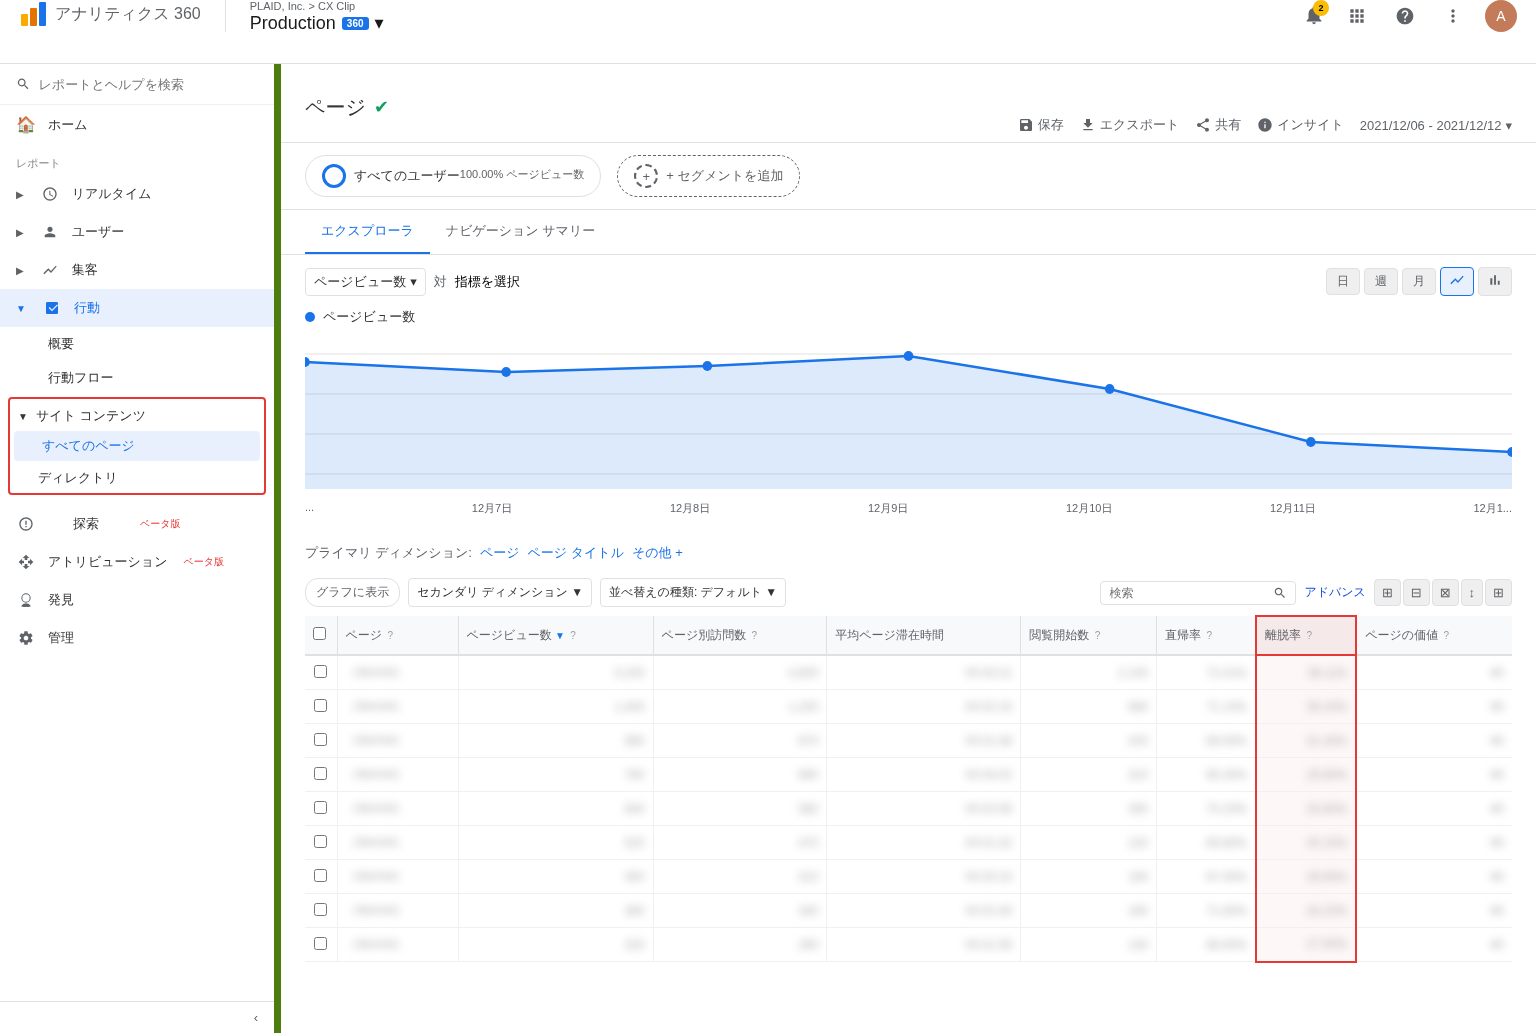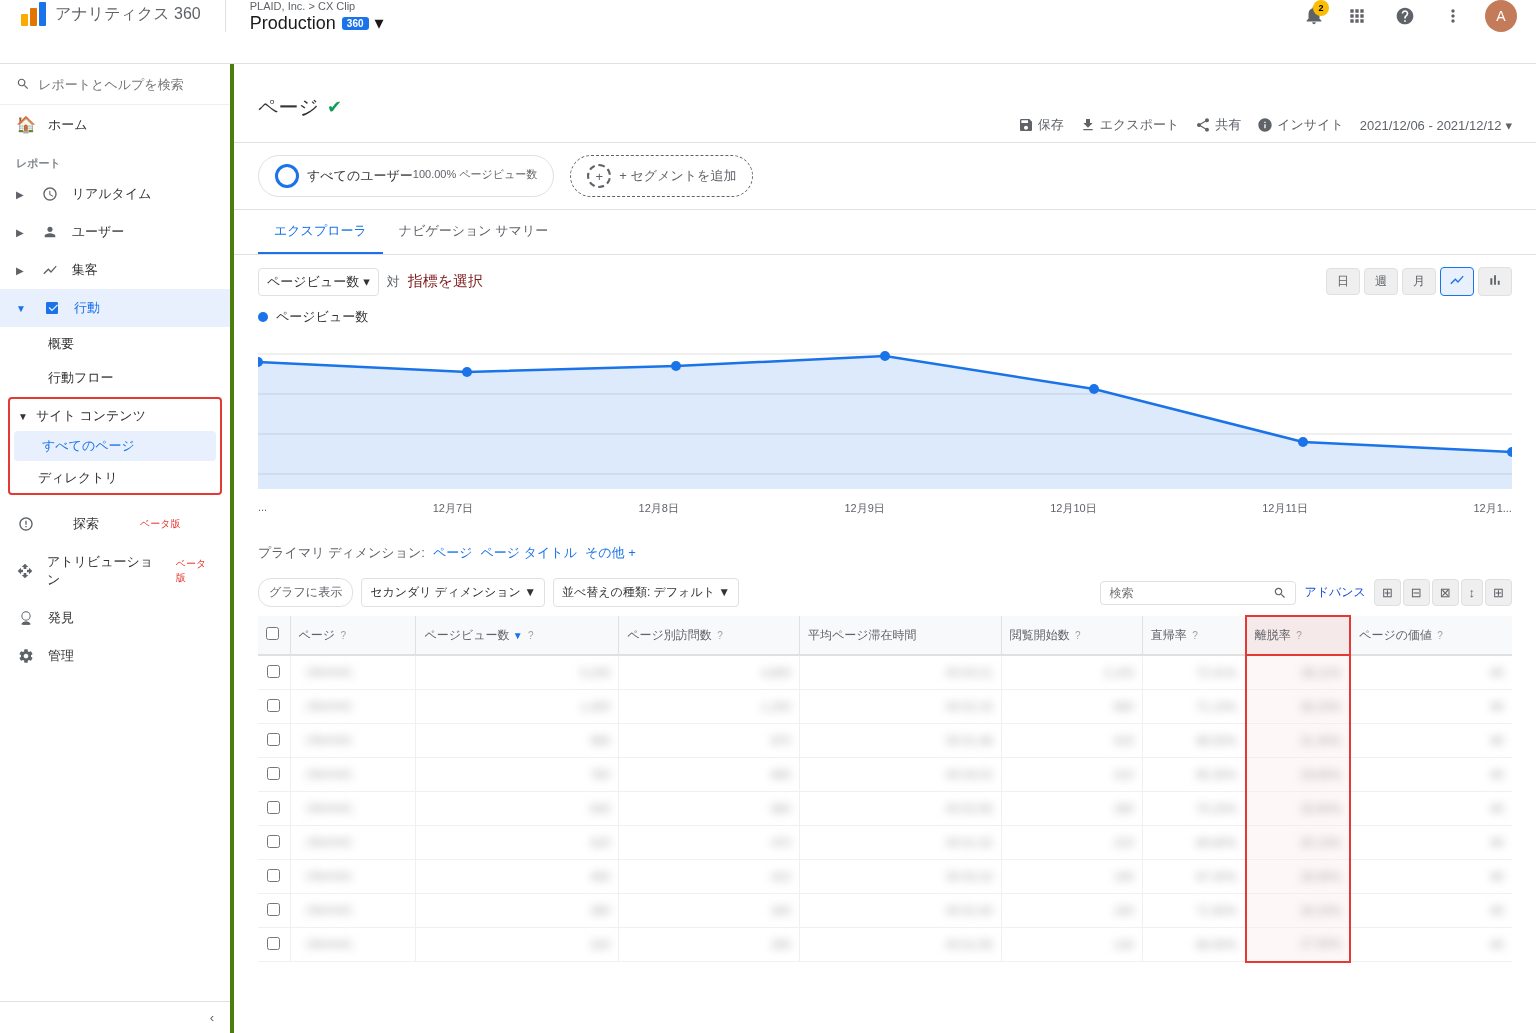--- a/index.html
+++ b/index.html
@@ -23,27 +23,27 @@
     .header-actions { display: flex; align-items: center; gap: 16px; }
     .notif-btn { position: relative; cursor: pointer; }
     .notif-badge { position: absolute; top: -4px; right: -4px; background: #fbbc04; color: #000; font-size: 9px; border-radius: 50%; width: 16px; height: 16px; display: flex; align-items: center; justify-content: center; font-weight: 700; }
     .icon-btn { cursor: pointer; color: #5f6368; font-size: 18px; display: flex; align-items: center; justify-content: center; width: 32px; height: 32px; }
     .avatar { width: 32px; height: 32px; border-radius: 50%; background: #c47b5a; display: flex; align-items: center; justify-content: center; color: #fff; font-size: 14px; cursor: pointer; }
 
     
     .main-layout { display: flex; flex: 1; overflow: hidden; }
 
     
-    .sidebar { width: 234px; flex-shrink: 0; background: #fff; border-right: 4px solid #4d7c0f; display: flex; flex-direction: column; overflow-y: auto; }
+    .sidebar { width: 281px; flex-shrink: 0; background: #fff; border-right: 7px solid #4d7c0f; display: flex; flex-direction: column; overflow-y: auto; }
     .sidebar-search { padding: 12px 16px; display: flex; align-items: center; gap: 8px; border-bottom: 1px solid #f0f0f0; }
     .sidebar-search input { border: none; outline: none; font-size: 13px; color: #5f6368; width: 100%; background: transparent; }
     .nav-item { display: flex; align-items: center; gap: 12px; padding: 10px 16px; cursor: pointer; color: #333; font-size: 13px; }
     .nav-item.active { background: #e8f0fe; }
     .nav-item .icon { color: #5f6368; font-size: 16px; width: 20px; display: flex; align-items: center; justify-content: center; }
-    .nav-section-label { font-size: 11px; color: #80868b; padding: 12px 16px 4px 16px; text-transform: none; font-weight: 700; }
+    .nav-section-label { font-size: 11px; color: #80868b; padding: 12px 16px 4px 16px; text-transform: none; font-weight: 400; }
     .sub-item { padding: 8px 16px 8px 48px; cursor: pointer; color: #333; font-size: 13px; }
     .nav-expand { font-size: 10px; color: #5f6368; margin-right: 4px; }
     .site-content-box { border: 2px solid #e53935; border-radius: 4px; margin: 2px 8px; }
     .site-content-header { display: flex; align-items: center; gap: 8px; padding: 8px 8px 4px 8px; cursor: pointer; font-size: 13px; color: #333; }
     .all-pages-item { padding: 6px 8px 6px 28px; cursor: pointer; color: #1a73e8; font-size: 13px; background: #e8f0fe; border-radius: 4px; margin: 2px 4px; }
     .directory-item { padding: 6px 8px 6px 28px; cursor: pointer; color: #333; font-size: 13px; }
     .sidebar-collapse { display: flex; align-items: center; justify-content: flex-end; padding: 8px 16px; cursor: pointer; color: #5f6368; margin-top: auto; border-top: 1px solid #e0e0e0; }
 
     
     .content-area { flex: 1; overflow-y: auto; background: #fff; }
@@ -73,21 +73,21 @@
     
     .tabs-row { display: flex; align-items: center; padding: 0 24px; border-bottom: 1px solid #e0e0e0; }
     .tab { padding: 12px 16px; cursor: pointer; font-size: 13px; color: #5f6368; border-bottom: 2px solid transparent; }
     .tab.active { color: #1a73e8; border-bottom: 2px solid #1a73e8; font-weight: 500; }
 
     
     .chart-controls { display: flex; align-items: center; justify-content: space-between; padding: 12px 24px; }
     .chart-controls-left { display: flex; align-items: center; gap: 8px; }
     .metric-select { display: flex; align-items: center; gap: 4px; border: 1px solid #e0e0e0; border-radius: 4px; padding: 4px 8px; font-size: 13px; cursor: pointer; }
     .vs-label { color: #5f6368; font-size: 13px; }
-    .metric-add { color: #7f1d1d; font-size: 15px; cursor: pointer; }
+    .metric-add { color: #000000; font-size: 13px; cursor: pointer; }
     .chart-controls-right { display: flex; align-items: center; gap: 4px; }
     .period-btn { padding: 4px 10px; border: 1px solid #e0e0e0; border-radius: 4px; font-size: 12px; cursor: pointer; color: #5f6368; }
     .chart-type-btn { padding: 4px 8px; border: 1px solid #e0e0e0; border-radius: 4px; font-size: 14px; cursor: pointer; color: #5f6368; }
     .chart-type-btn.active { background: #e8f0fe; color: #1a73e8; border-color: #1a73e8; }
 
     
     .chart-container { padding: 0 24px 16px 24px; }
     .chart-legend { display: flex; align-items: center; gap: 8px; padding: 0 0 8px 0; }
     .legend-dot { width: 10px; height: 10px; border-radius: 50%; background: #1a73e8; }
     .legend-label { font-size: 13px; color: #333; }

